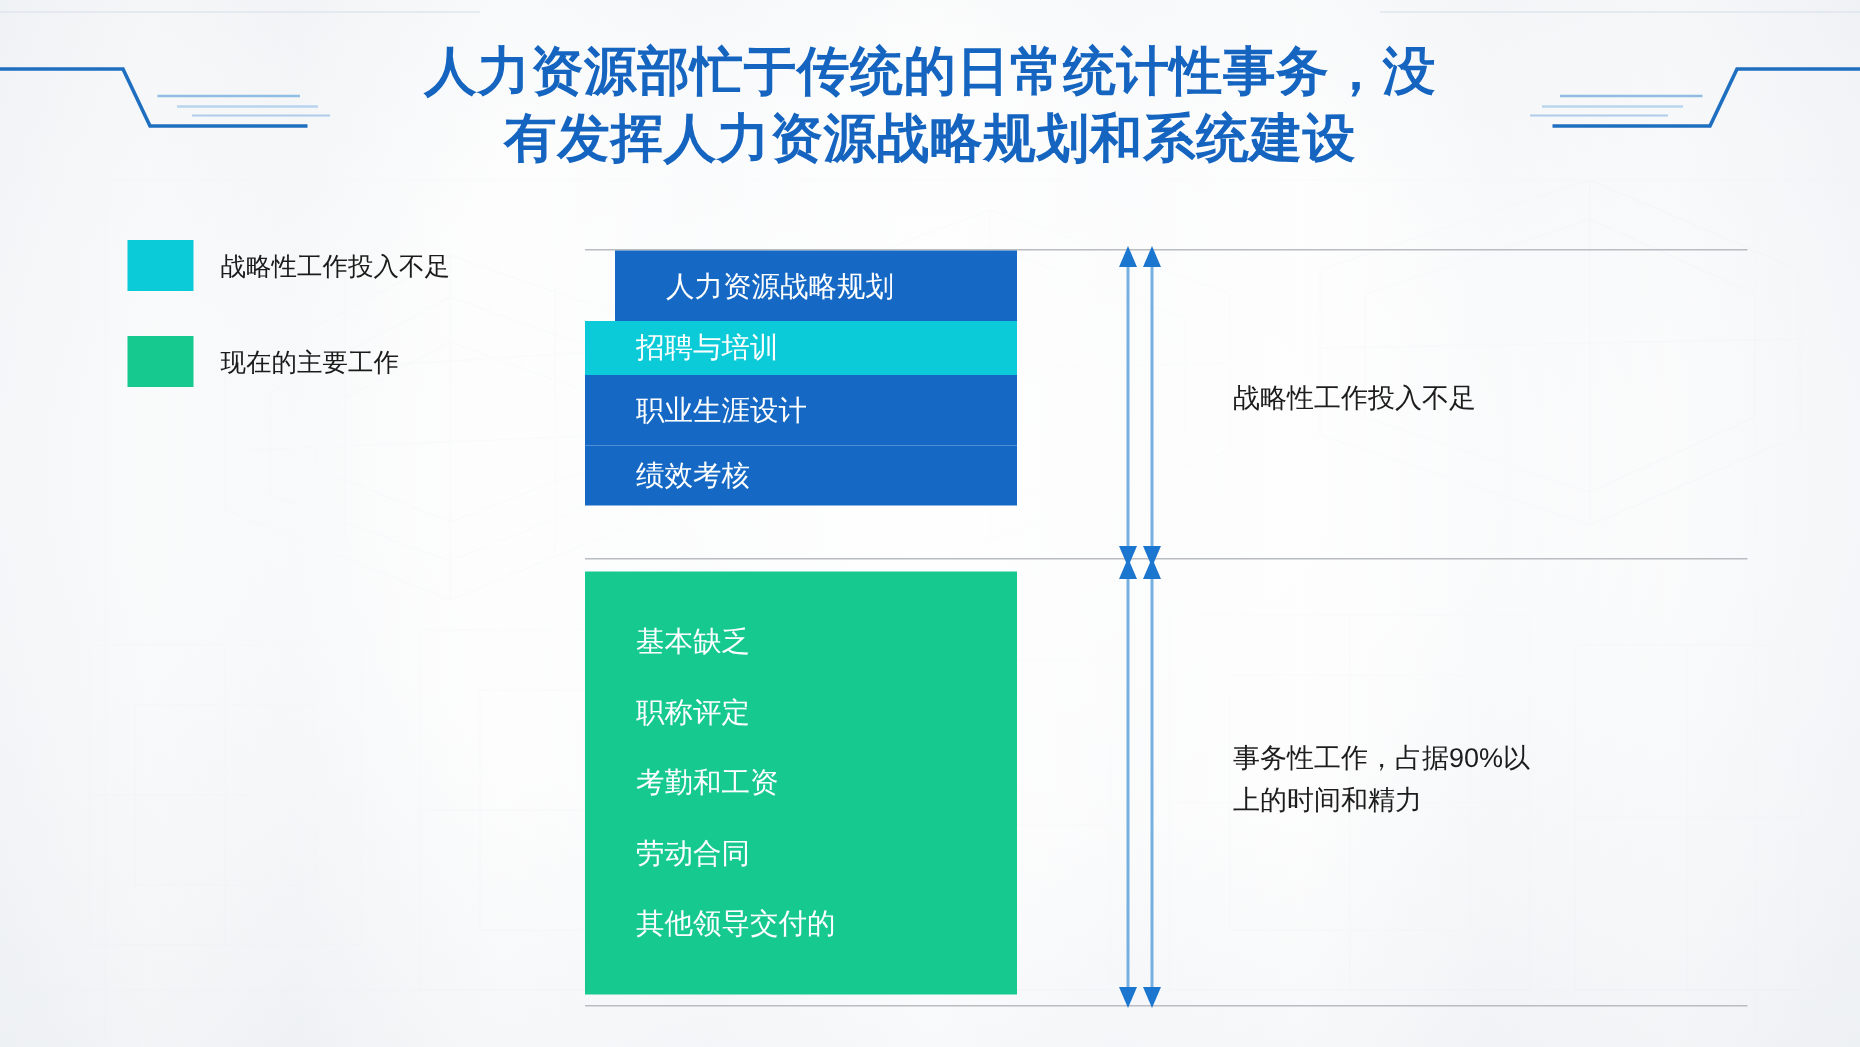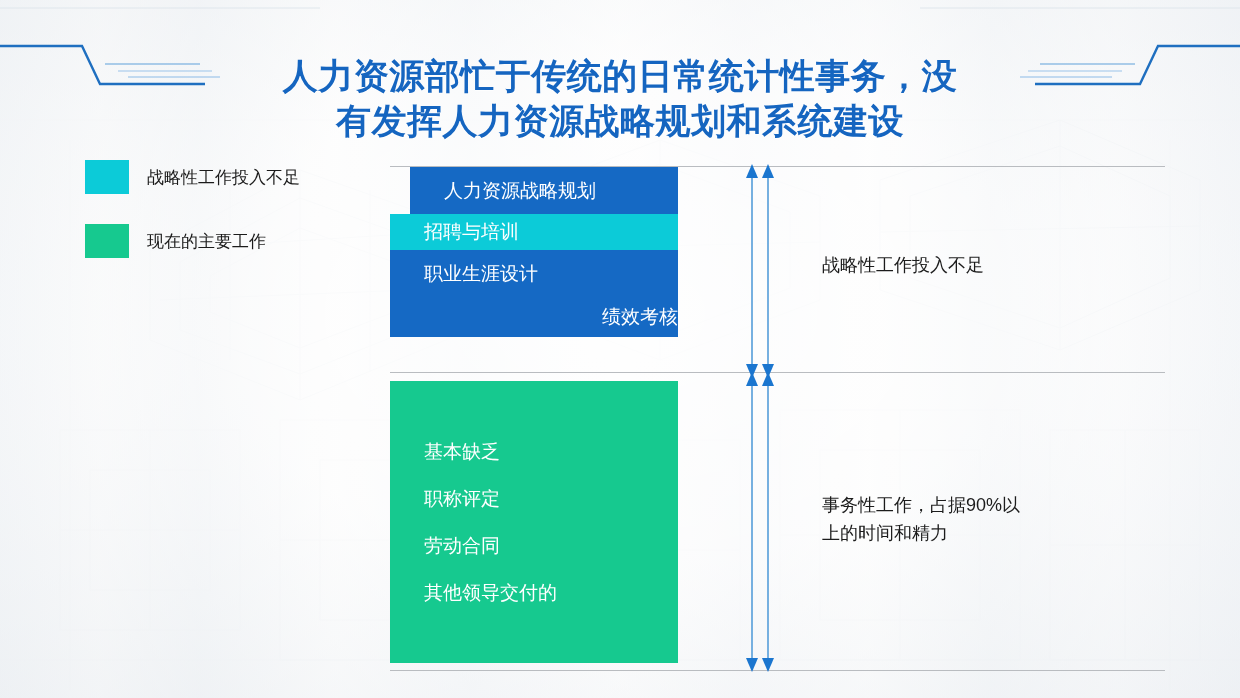--- a/index.html
+++ b/index.html
@@ -59,21 +59,20 @@
     top:26px;
     width:790px;
     text-align:center;
     color:#1565c0;
     font-size:35px;
     line-height:1.28;
     font-weight:bold;
     letter-spacing:.5px;
     text-shadow:0 1px 0 rgba(255,255,255,.7);
     white-space:pre-line;
-    margin-top:28px;
   }
 
   
   .legend{
     position:absolute;left:85px;top:160px;
     display:flex;flex-direction:column;gap:30px;
   }
   .legend-row{display:flex;align-items:center;gap:18px;}
   .swatch{width:44px;height:34px;flex:0 0 auto;}
   .legend-label{
@@ -219,28 +218,29 @@
   <div class="chart strategic-block">
     <div class="band" style="background:#1569c4;height:47px;margin-left:20px;">
       <span>人力资源战略规划</span>
     </div>
     <div class="band" style="background:#0ccbd8;height:36px;">
       <span>招聘与培训</span>
     </div>
     <div class="band" style="background:#1569c4;height:47px;">
       <span>职业生涯设计</span>
     </div>
-    <div class="band" style="background:#1569c4;height:40px;justify-content:flex-end;">
+    <div class="band" style="background:#1569c4;height:40px;">
       <span>绩效考核</span>
     </div>
   </div>
 
   <div class="ops-block" style="background:#16c98f;">
     <div class="ops-item">基本缺乏</div>
     <div class="ops-item">职称评定</div>
+    <div class="ops-item">考勤和工资</div>
     <div class="ops-item">劳动合同</div>
     <div class="ops-item">其他领导交付的</div>
   </div>
 
   <div class="arrows arrows-top">
     <svg width="36" height="214" viewBox="0 0 36 214" aria-hidden="true">
       <g stroke="#76b0e0" stroke-width="2" fill="none">
         <line x1="10" y1="4" x2="10" y2="210"></line>
         <line x1="26" y1="4" x2="26" y2="210"></line>
       </g>

